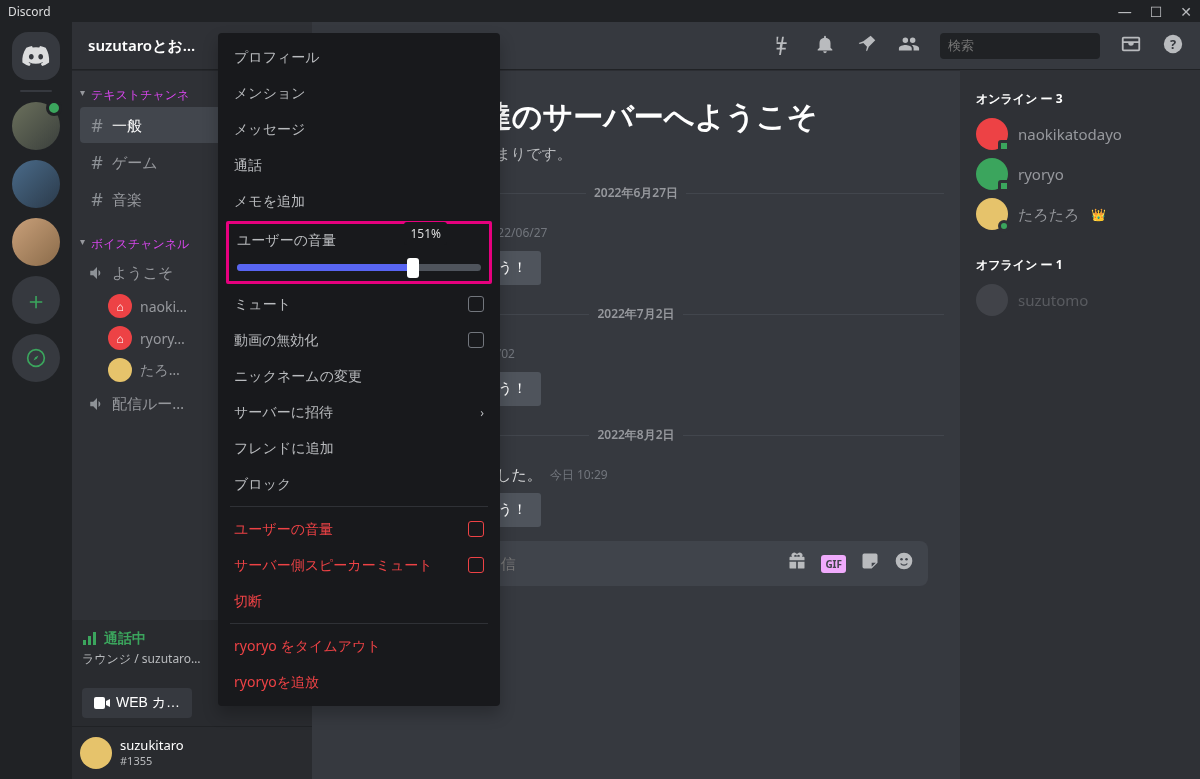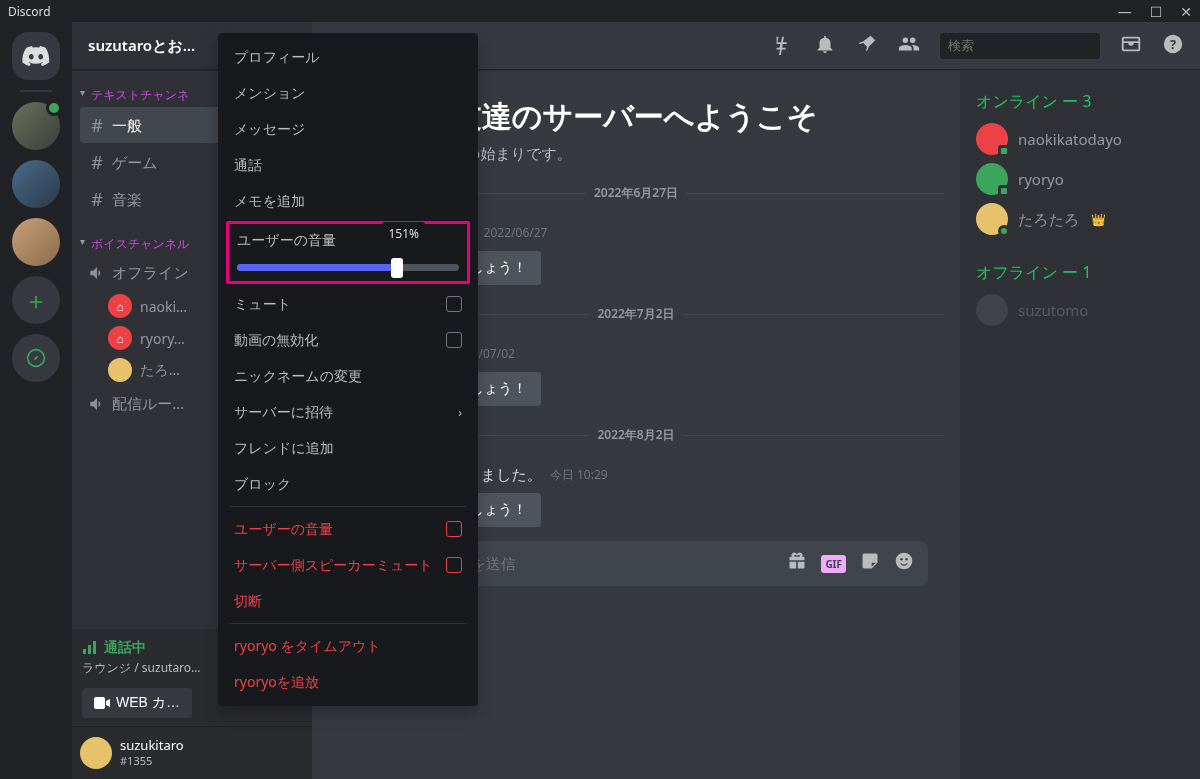--- a/index.html
+++ b/index.html
@@ -103,21 +103,21 @@
   }
   .vc-member .av { width:24px;height:24px;border-radius:50%; background:#ed4245; display:flex;align-items:center;justify-content:center; font-size:12px; color:#fff;}
   .vc-member .av.y { background:#e6c36b;}
   
   .voice-panel {
     background:#292b2f; padding:8px 10px;
     border-bottom:1px solid #202225;
   }
   .voice-status { display:flex; align-items:center; gap:6px; color:#3ba55d; font-weight:600; font-size:14px;}
   .voice-sub { font-size:12px; color:#b9bbbe; margin-top:2px;}
-  .voice-btns { margin-top:11px;}
+  .voice-btns { margin-top:20px;}
   .voice-btn {
     background:#36393f; color:#fff; border:none;
     padding:6px 12px; border-radius:4px; font-size:14px;
     display:flex; align-items:center; gap:6px; cursor:pointer;
   }
   
   .user-area {
     height:52px; background:#292b2f;
     display:flex; align-items:center; padding:0 8px; gap:8px;
   }
@@ -185,36 +185,36 @@
   }
   .composer .plus { width:22px;height:22px;border-radius:50%;background:#b9bbbe;color:#40444b;display:flex;align-items:center;justify-content:center;font-weight:700;cursor:pointer;}
   .composer input { flex:1; background:transparent; border:none; outline:none; color:#dcddde; font-size:15px;}
   .composer .cicon { color:#b9bbbe; cursor:pointer; font-size:16px; font-weight:600;}
   .gif-badge { background:#f0abfc; color:#40444b; font-size:10px; font-weight:700; padding:2px 4px; border-radius:3px;}
   
   .members {
     width:240px; background:#2f3136;
     padding:16px 8px;
   }
-  .mem-head { font-size:16px; color:#22c55e; font-weight:400; padding:4px 8px 6px;}
+  .mem-head { font-size:12px; color:#ffffff; font-weight:700; padding:4px 8px 6px;}
   .mem-item { display:flex; align-items:center; gap:10px; padding:4px 8px; border-radius:4px; cursor:pointer; color:#96989d; font-size:15px;}
   .mem-item.dim { opacity:.4;}
   .mav { width:32px;height:32px;border-radius:50%; position:relative;}
   .mav.red { background:#ed4245;}
   .mav.green { background:#3ba55d;}
   .mav.yel { background:#e6c36b;}
   .mav.gray { background:#5c5f66;}
   .mstatus { position:absolute; bottom:-2px; right:-2px; width:12px;height:12px;border-radius:50%; border:3px solid #2f3136;}
   .mstatus.on { background:#3ba55d;}
   .mstatus.mob { background:#3ba55d; border-radius:3px;}
   .crown { color:#faa61a; font-size:12px; margin-left:2px;}
   
   .ctx-overlay {
     position:absolute; left:218px; top:33px;
-    width:260px;
+    width:282px;
     background:#18191c; border-radius:4px;
     padding:6px 8px;
     box-shadow:0 8px 16px rgba(0,0,0,.24);
     z-index:50;
   }
   .ctx-item {
     padding:8px 8px;
     border-radius:2px;
     color:#b9bbbe; font-size:14px;
     display:flex; align-items:center; justify-content:space-between;
@@ -312,21 +312,21 @@
 
       <div class="ch-category" style="margin-top:12px">
           <span>ボイスチャンネル</span>
         </div>
       <div class="ch-item">
         <span class="spk">
             <svg class="spk-svg" viewBox="0 0 24 24">
               <path fill="#8e9297" d="M3 9v6h4l5 5V4L7 9H3zm13.5 3a4.5 4.5 0 0 0-2.5-4v8a4.5 4.5 0 0 0 2.5-4z"></path>
             </svg>
           </span>
-        <span>オフライン</span>
+        <span>ようこそ</span>
       </div>
       <div class="vc-member">
           <span class="av">⌂</span>
           <span>naoki…</span>
         </div>
       <div class="vc-member">
           <span class="av">⌂</span>
           <span>ryory…</span>
         </div>
       <div class="vc-member">

